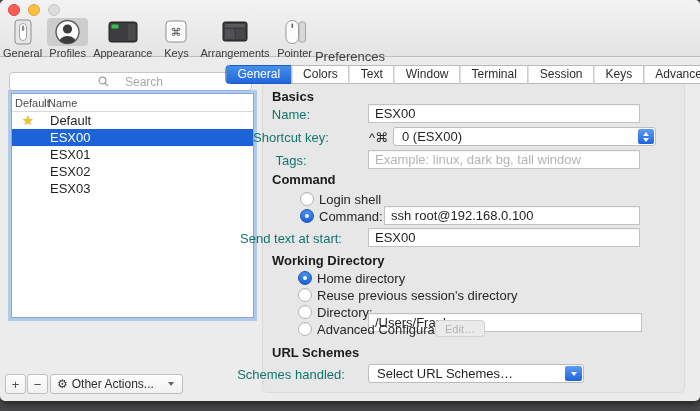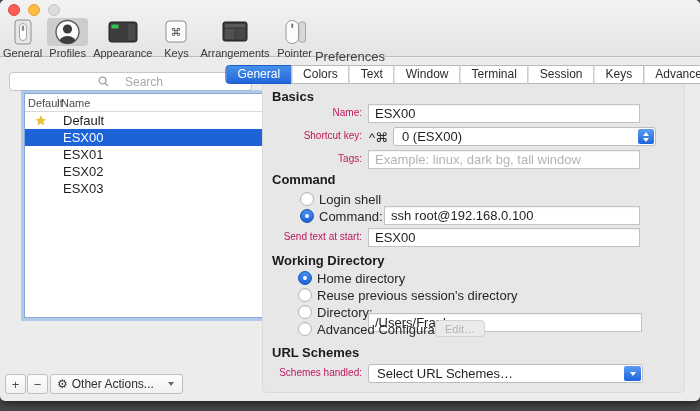--- a/index.html
+++ b/index.html
@@ -26,21 +26,21 @@
                   padding:1px 7px; border-radius:4px; }
   .tb-item.selected .tb-icon-wrap { background:#cdcdcd; }
   .tb-label { font-size:11px; color:#3a3a3a; margin-top:1px; }
 
   
   .searchbox { position:absolute; left:9px; top:72px; width:243px; height:19px; background:#fff;
                border:1px solid #c7c7c7; border-radius:4px; display:flex; align-items:center;
                justify-content:center; gap:16px; }
   .searchbox span { font-size:12px; color:#a9a9a9; }
 
-  .plist { position:absolute; left:24px; top:93px; width:243px; height:225px; background:#fff;
+  .plist { position:absolute; left:11px; top:93px; width:243px; height:225px; background:#fff;
            border:1px solid #84a8dc; box-shadow:0 0 0 3px rgba(118,168,230,.5); }
   .plist-header { height:18px; border-bottom:1px solid #d9d9d9; position:relative;
                   font-size:11px; color:#4c4c4c; }
   .plist-header .col1 { position:absolute; left:3px; top:3px; }
   .plist-header .col2 { position:absolute; left:36px; top:3px; }
   .plist-header .vdiv { position:absolute; left:32px; top:2px; bottom:2px; width:1px; background:#d9d9d9; }
   .prow { height:17px; display:flex; align-items:center; font-size:13px; color:#1f1f1f; position:relative; }
   .prow .star { position:absolute; left:10px; top:0; font-size:13px; color:#edc32e;
                 text-shadow:0 0 1px #b78f1e; line-height:17px; }
   .prow .pname { position:absolute; left:38px; }
@@ -61,21 +61,21 @@
   .panel-box { position:absolute; left:262px; top:72px; width:423px; height:321px;
                background:#e7e7e7; border:1px solid #dadada; border-radius:5px; }
   .tabbar { position:absolute; top:65px; left:473px; transform:translateX(-50%); display:flex; }
   .tab { font-size:12px; color:#2c2c2c; background:#fff; border:1px solid #b9b9b9; margin-left:-1px;
          padding:1px 11px 2px; white-space:nowrap; }
   .tab:first-child { border-radius:4px 0 0 4px; margin-left:0; }
   .tab:last-child { border-radius:0 4px 4px 0; }
   .tab.selected { background:linear-gradient(#4690ec,#2166d9); border-color:#1e5cc4; color:#fff; }
 
   .sec-head { position:absolute; left:272px; font-size:13px; font-weight:bold; color:#1b1b1b; }
-  .flabel { position:absolute; left:220px; width:142px; text-align:right; font-size:10px; color:#be185d; }
+  .flabel { position:absolute; left:220px; width:142px; text-align:center; font-size:13px; color:#0f766e; }
   .field { position:absolute; height:19px; background:#fff; border:1px solid #c2c2c2;
            font-size:13px; color:#1f1f1f; padding:0 6px; font-family:"Liberation Sans",sans-serif;
            box-shadow:inset 0 1px 1px rgba(0,0,0,.05); }
   input.field::placeholder { color:#b4b4b4; }
   .mods { position:absolute; font-size:13px; color:#262626; }
 
   .popup { position:absolute; height:19px; background:#fff; border:1px solid #bdbdbd; border-radius:3px;
            font-size:13px; color:#1f1f1f; display:flex; align-items:center; padding-left:8px; }
   .stepper { position:absolute; right:1px; top:1px; bottom:1px; width:16px; border-radius:2px;
              background:linear-gradient(#5c9cf3,#1c64da); display:flex; flex-direction:column;
@@ -268,20 +268,20 @@
   <div class="rlabel" style="left:317px; top:288px;">Reuse previous session's directory</div>
   <div class="radio" style="left:298px; top:305px;"></div>
   <div class="rlabel" style="left:317px; top:305px;">Directory:</div>
   <input class="field" style="left: 368px; top: 313px; width: 274px; padding-left: 6px;" value="/Users/Frank">
   <div class="radio" style="left:298px; top:322px;"></div>
   <div class="rlabel" style="left:317px; top:322px;">Advanced Configuration</div>
   <div class="edit-btn">Edit…</div>
 
   <div class="sec-head" style="top:345px;">URL Schemes</div>
   <div class="flabel" style="top:367px;">Schemes handled:</div>
-  <div class="popup" style="left:368px; top:364px; width:275px;">
+  <div class="popup" style="left:368px; top:364px; width:216px;">
     <span>Select URL Schemes…</span>
     <span class="dd-btn">
         <span class="tri-dn"></span>
       </span>
   </div>
 
 </div>
 
 </body></html>

